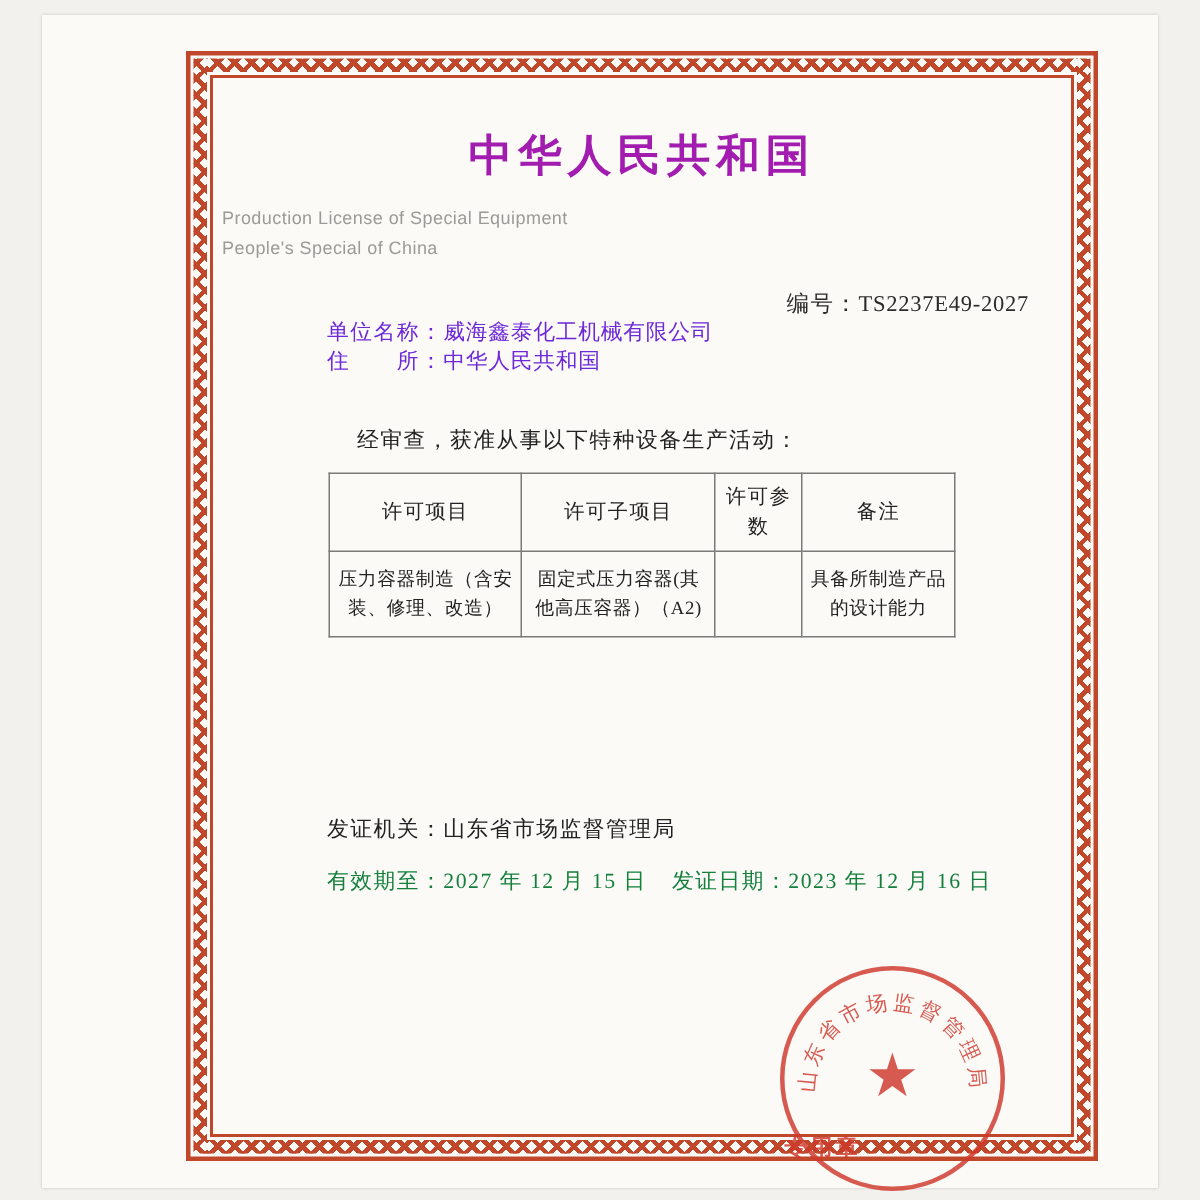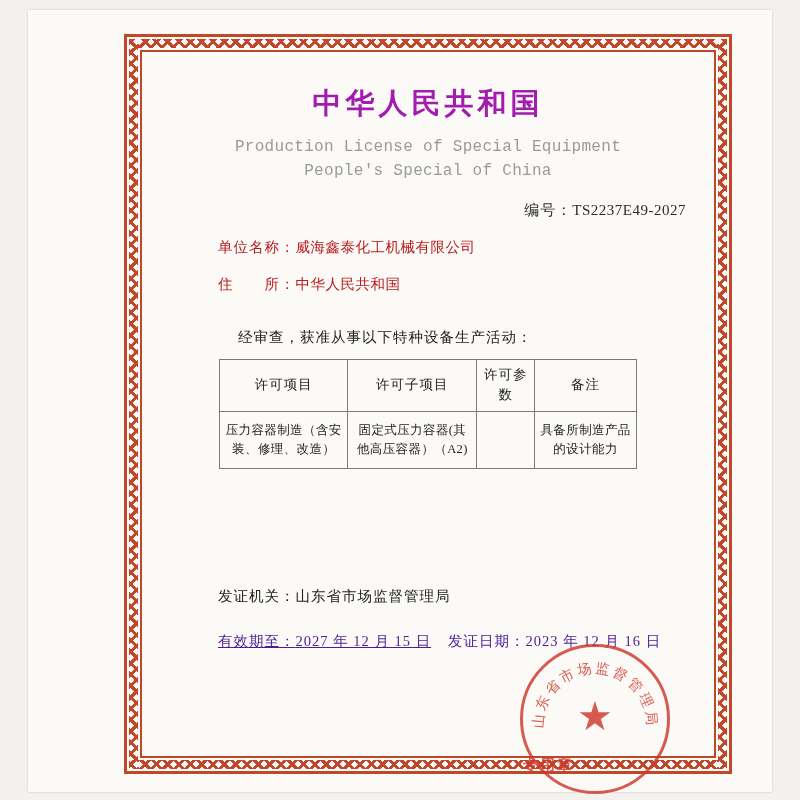--- a/index.html
+++ b/index.html
@@ -74,47 +74,46 @@
     text-align: center;
     color: #a21caf;
     font-size: 29px;
     font-weight: bold;
     letter-spacing: 4px;
     font-family: "DejaVu Serif", "Liberation Serif", serif;
   }
   .title-cn.line1 { margin-top: 26px; }
   .title-cn.line2 { margin-top: 12px; }
   .title-en {
-    text-align: center;
+    text-align: left;
     color: #9a9a97;
-    font-size: 16px;
-    font-family: Liberation Mono, monospace;
+    font-size: 12px;
+    font-family: Liberation Sans, sans-serif;
     letter-spacing: 0.3px;
   }
   .title-en.l1 { margin-top: 14px; }
   .title-en.l2 { margin-top: 6px; }
 
   .serial-row {
     margin-top: 21px;
     text-align: right;
     padding-right: 22px;
     font-size: 15px;
     color: #2b2b2b;
     letter-spacing: 1px;
   }
   .serial-row .serial-value {
     font-family: "Liberation Serif", serif;
     letter-spacing: 0.5px;
   }
 
   .field {
-    margin-top: 18px;
     padding-left: 70px;
     font-size: 14.5px;
-    color: #b91c1c;
+    color: #6d28d9;
     letter-spacing: 1px;
   }
   .field .label {
     display: inline-block;
     min-width: 76px;
   }
   .field .label.wide {
     min-width: 76px;
   }
   .field .value {
@@ -161,27 +160,26 @@
   td.c3 { width: 100px; text-align: left; padding-left: 6px; }
 
   .issuer {
     margin-top: 118px;
     padding-left: 70px;
     font-size: 14.5px;
     color: #222;
     letter-spacing: 1px;
   }
   .bottom-row {
-    margin-top: 26px;
+    margin-top: 16px;
     padding-left: 70px;
     font-size: 14.5px;
-    color: #4c1d95;
+    color: #15803d;
     letter-spacing: 1px;
     position: relative;
-    text-decoration: underline;
   }
   .bottom-row .right-part {
     position: absolute;
     left: 300px;
     top: 0;
   }
 
   
   .seal {
     position: absolute;

